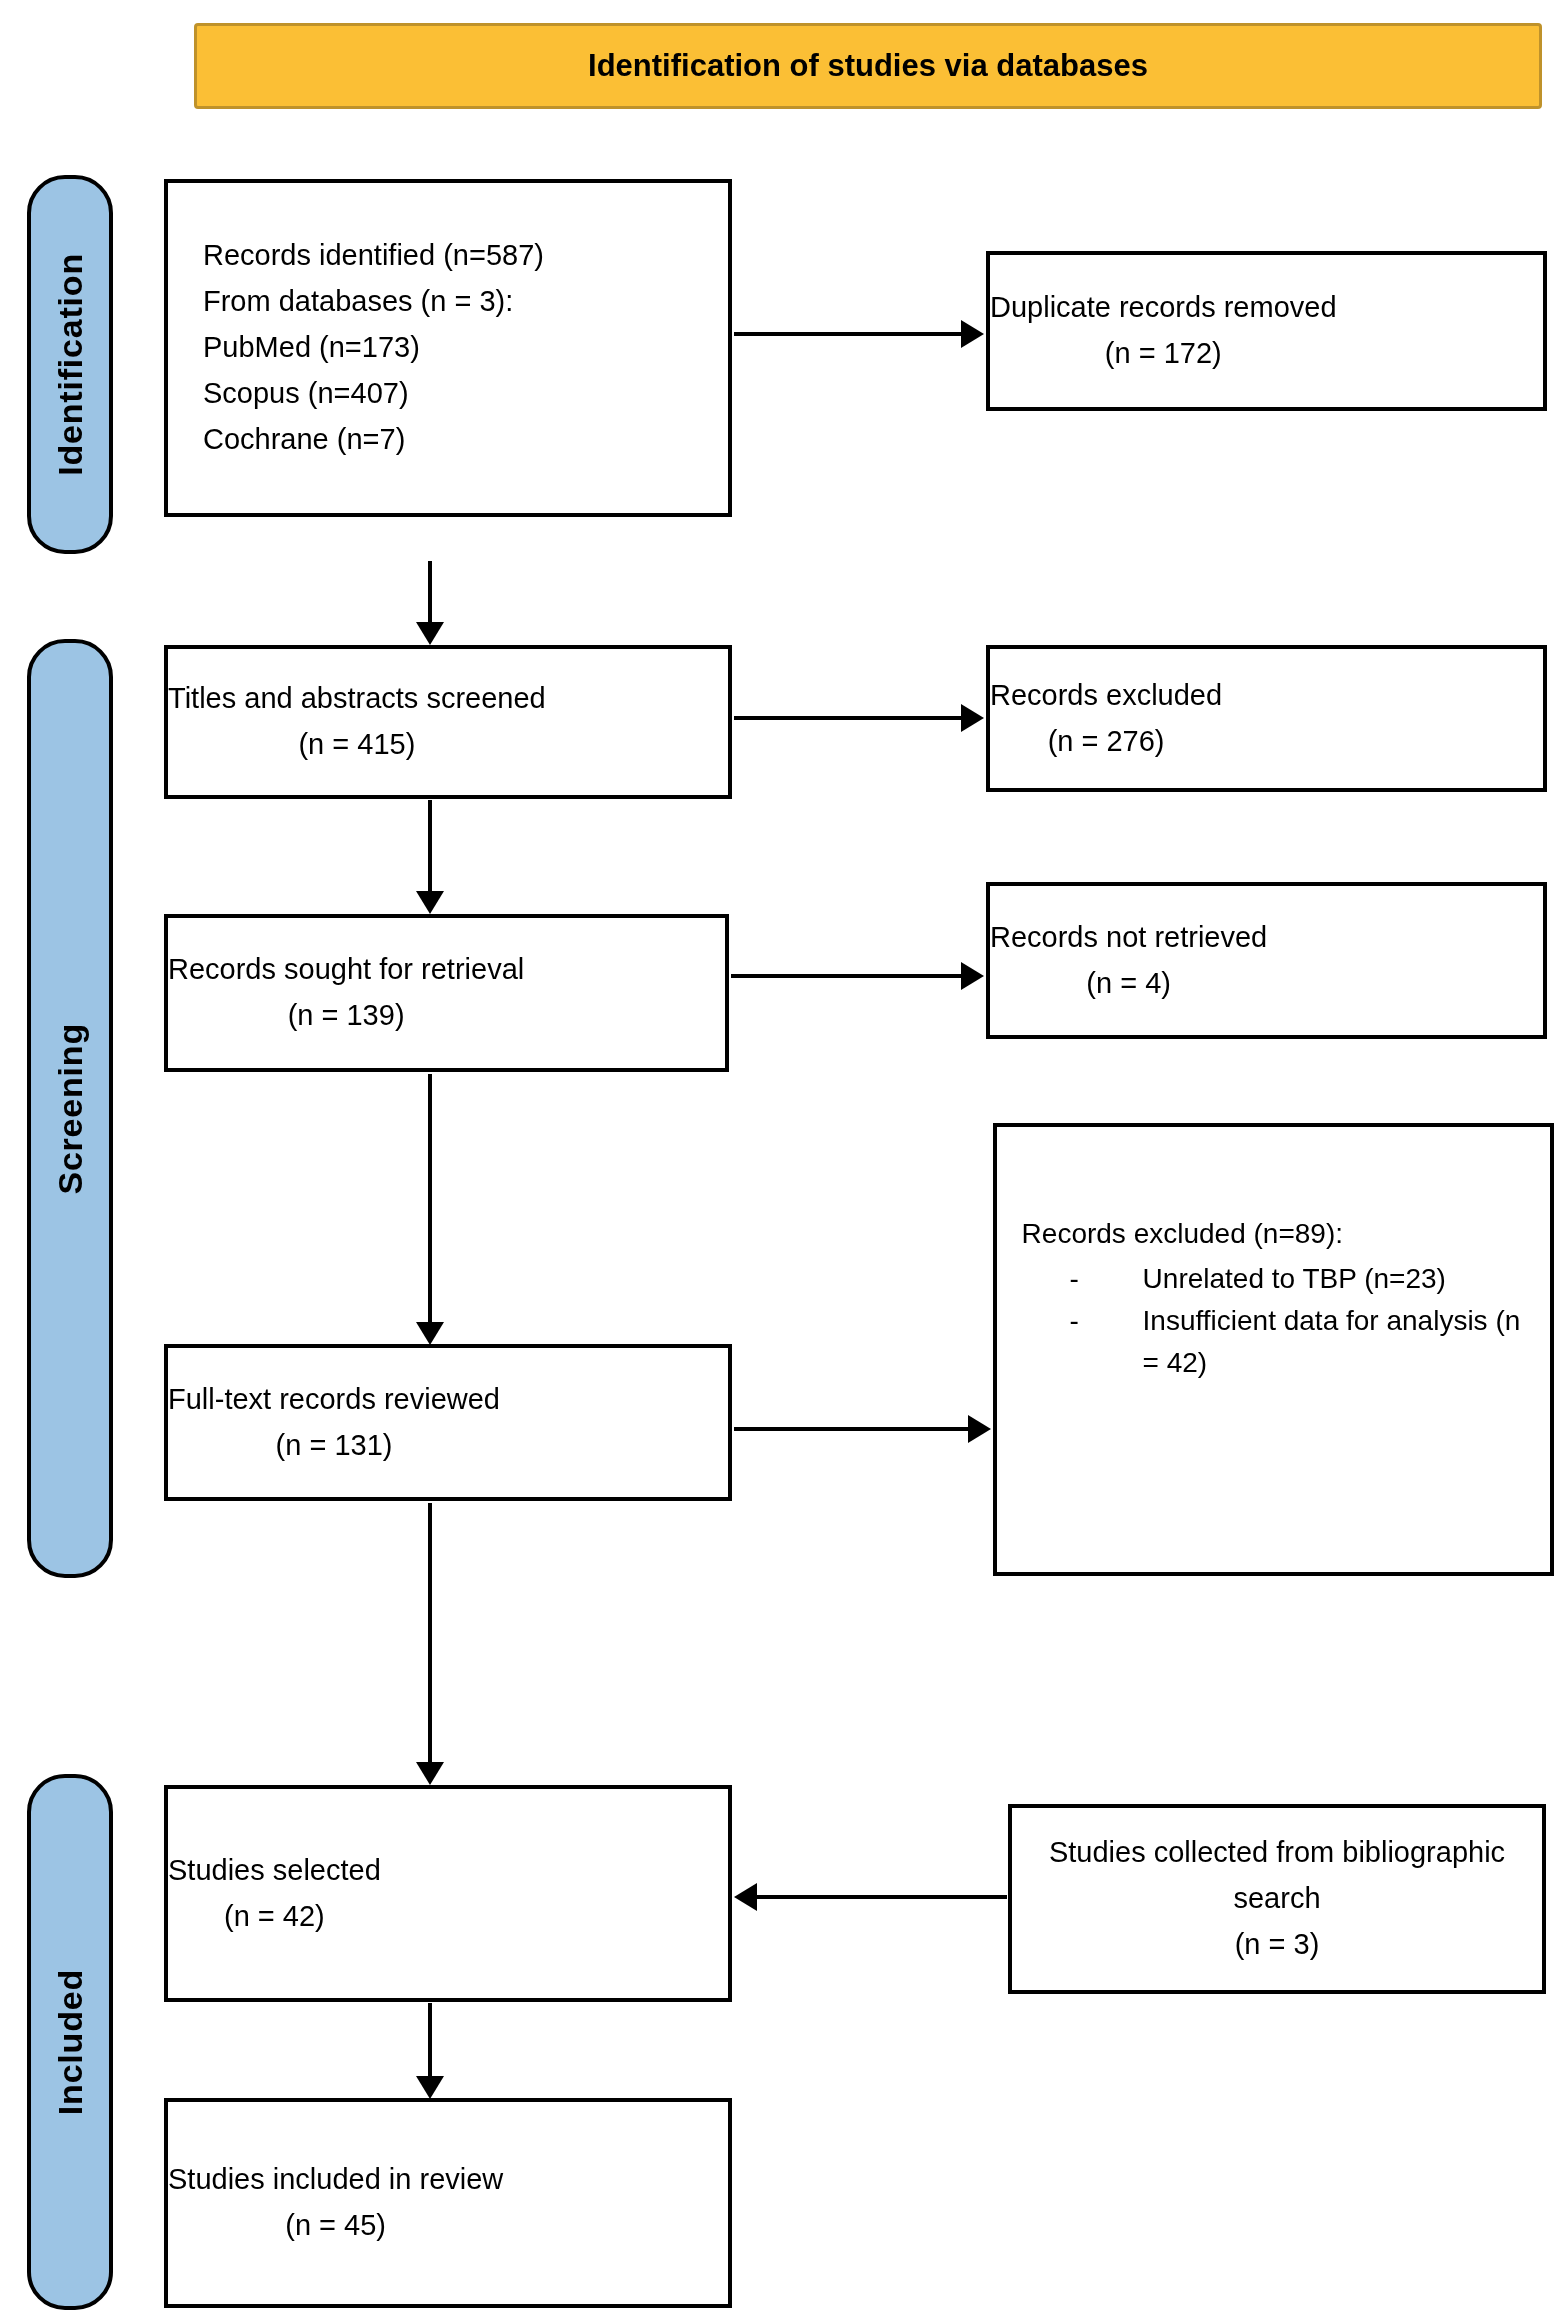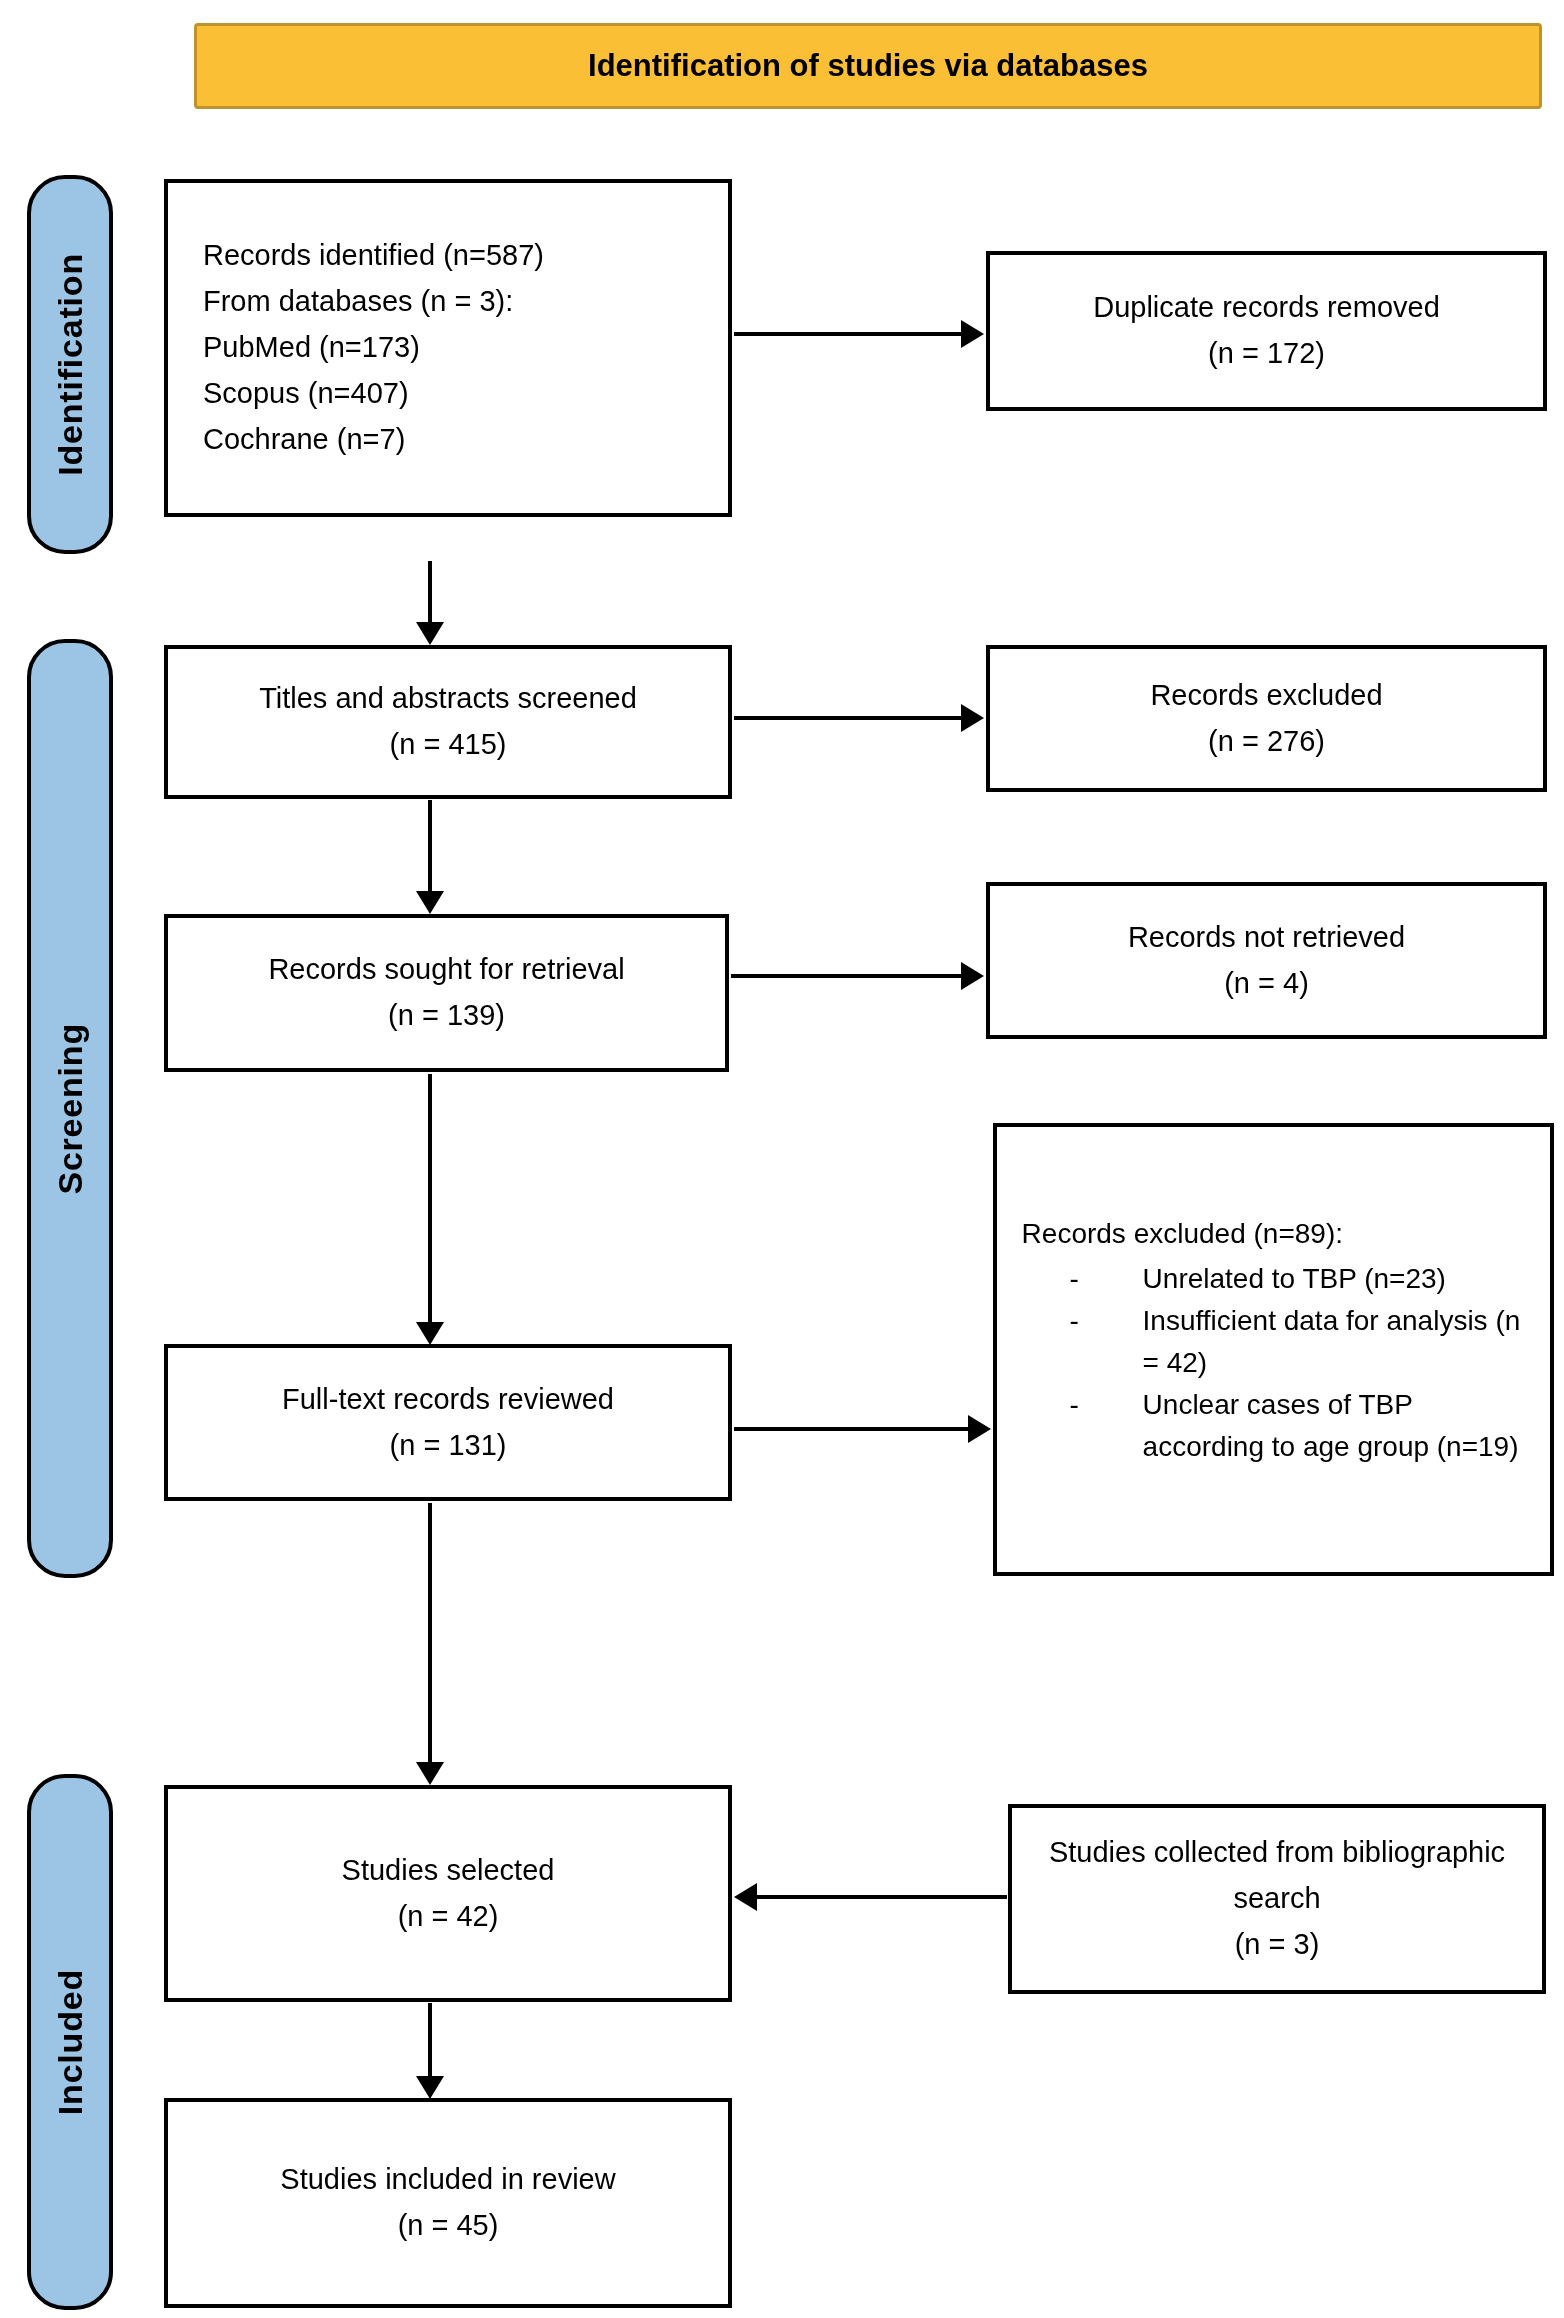--- a/index.html
+++ b/index.html
@@ -37,21 +37,21 @@
   }
   .stage.identification{top:175px;height:379px;}
   .stage.screening{top:639px;height:939px;}
   .stage.included{top:1774px;height:536px;}
   
   .box{
     position:absolute;
     background:#fff;
     border:4.6px solid #000;
     box-sizing:border-box;
-    display:flex;align-items:center;justify-content:center;
+    display:flex;align-items:center;justify-content:flex-start;
     font-size:29px;line-height:1.58;
     text-align:center;
   }
   .box .box-text{white-space:pre-line;}
   .box.left-align{justify-content:flex-start;text-align:left;padding-left:35px;}
   .box.records-identified{left:164px;top:179px;width:568px;height:338px;}
   .box.duplicates-removed{left:986px;top:251px;width:561px;height:160px;}
   .box.titles-screened{left:164px;top:645px;width:568px;height:154px;}
   .box.records-excluded{left:986px;top:645px;width:561px;height:147px;}
   .box.records-sought{left:164px;top:914px;width:565px;height:158px;}
@@ -172,21 +172,20 @@
   <div class="box fulltext-reviewed">
     <span class="box-text">Full-text records reviewed
 (n = 131)</span>
   </div>
 
   <div class="box fulltext-excluded">
     <div>Records excluded (n=89):</div>
     <ul class="reason-list">
       <li>Unrelated to TBP (n=23)</li>
       <li>Insufficient data for analysis (n = 42)</li>
-      <li>Unclear cases of TBP according to age group (n=19)</li>
     </ul>
   </div>
 
   <div class="box studies-selected">
     <span class="box-text">Studies selected
 (n = 42)</span>
   </div>
 
   <div class="box bibliographic">
     <span class="box-text">Studies collected from bibliographic search

